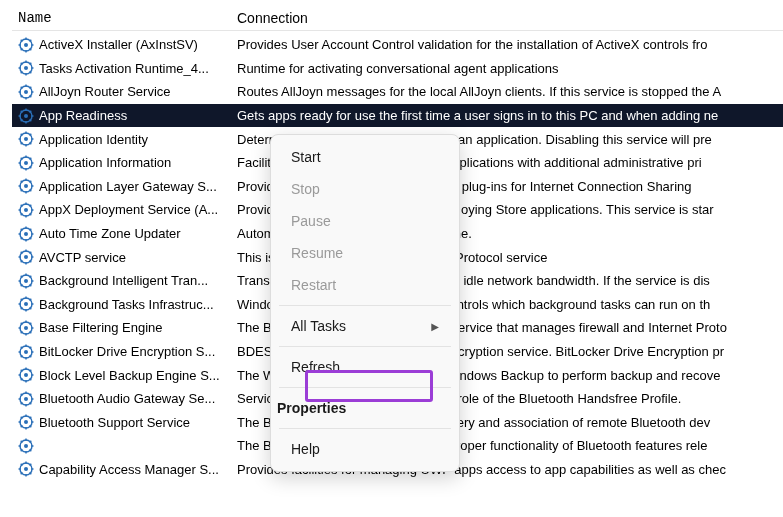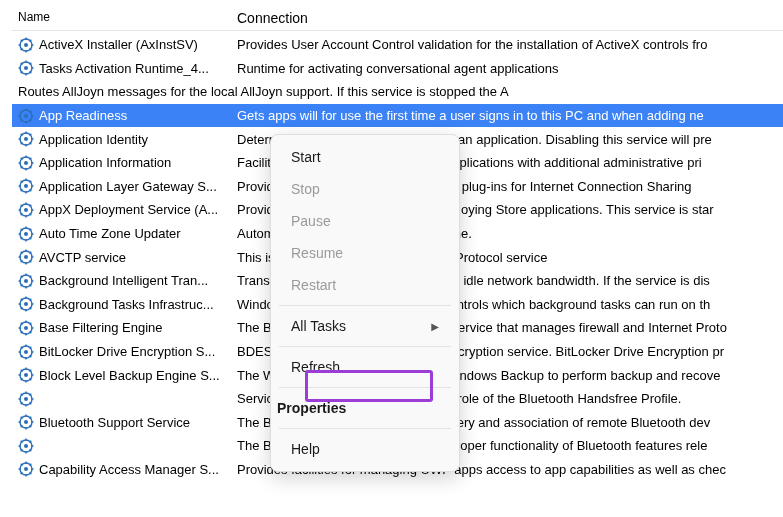--- a/index.html
+++ b/index.html
@@ -13,32 +13,32 @@
   overflow: hidden;
   position: relative;
   padding: 10px 0 0 12px;
 }
 .headers {
   display: flex;
   border-bottom: 1px solid #e5e5e5;
   padding-bottom: 4px;
   margin-bottom: 2px;
 }
-.hdr-name { width: 225px; padding-left: 6px; font-weight: 400; font-size: 12px; }
+.hdr-name { width: 225px; padding-left: 6px; font-weight: 400; font-size: 14px; font-family: Liberation Mono, monospace; }
 .hdr-desc { flex: 1; padding-left: 0; font-weight: 400; font-size: 14px; }
 .rows { }
 .row {
   display: flex;
   align-items: center;
   height: 23.6px;
   padding-left: 6px;
   white-space: nowrap;
   overflow: hidden;
 }
-.row.selected { background: #3b82f6; color: #fff; }
+.row.selected { background: #0f172a; color: #fff; }
 .cell-name {
   width: 219px;
   display: flex;
   align-items: center;
   overflow: hidden;
   text-overflow: ellipsis;
 }
 .cell-desc { flex: 1; overflow: hidden; text-overflow: ellipsis; }
 .icon-gear {
   width: 16px; height: 16px;
@@ -129,41 +129,58 @@
       <line x1="11.5" y1="11.5" x2="13.3" y2="13.3"></line>
       <line x1="2.7" y1="13.3" x2="4.5" y2="11.5"></line>
       <line x1="11.5" y1="4.5" x2="13.3" y2="2.7"></line>
     </g>
   </svg></span>
         <span class="svc-label">Tasks Activation Runtime_4...</span>
       </div>
       <div class="cell-desc">Runtime for activating conversational agent applications</div>
     </div>
     <div class="row">
-      <div class="cell-desc">Routes AllJoyn messages for the local AllJoyn support. If this service is stopped the A</div>
+      <div class="cell-name">
+        <span class="icon-gear"><svg viewBox="0 0 16 16" width="16" height="16">
+    <circle cx="8" cy="8" r="6" fill="none" stroke="#2a6fb8" stroke-width="1.4"></circle>
+    <circle cx="8" cy="8" r="2" fill="#2a6fb8"></circle>
+    <g stroke="#2a6fb8" stroke-width="1.4">
+      <line x1="8" y1="0.5" x2="8" y2="3"></line>
+      <line x1="8" y1="13" x2="8" y2="15.5"></line>
+      <line x1="0.5" y1="8" x2="3" y2="8"></line>
+      <line x1="13" y1="8" x2="15.5" y2="8"></line>
+      <line x1="2.7" y1="2.7" x2="4.5" y2="4.5"></line>
+      <line x1="11.5" y1="11.5" x2="13.3" y2="13.3"></line>
+      <line x1="2.7" y1="13.3" x2="4.5" y2="11.5"></line>
+      <line x1="11.5" y1="4.5" x2="13.3" y2="2.7"></line>
+    </g>
+  </svg></span>
+        <span class="svc-label">AllJoyn Router Service</span>
+      </div>
+      <div class="cell-desc">Routes AllJoyn messages for the local AllJoyn clients. If this service is stopped the A</div>
     </div>
     <div class="row selected">
       <div class="cell-name">
         <span class="icon-gear"><svg viewBox="0 0 16 16" width="16" height="16">
     <circle cx="8" cy="8" r="6" fill="none" stroke="#2a6fb8" stroke-width="1.4"></circle>
     <circle cx="8" cy="8" r="2" fill="#2a6fb8"></circle>
     <g stroke="#2a6fb8" stroke-width="1.4">
       <line x1="8" y1="0.5" x2="8" y2="3"></line>
       <line x1="8" y1="13" x2="8" y2="15.5"></line>
       <line x1="0.5" y1="8" x2="3" y2="8"></line>
       <line x1="13" y1="8" x2="15.5" y2="8"></line>
       <line x1="2.7" y1="2.7" x2="4.5" y2="4.5"></line>
       <line x1="11.5" y1="11.5" x2="13.3" y2="13.3"></line>
       <line x1="2.7" y1="13.3" x2="4.5" y2="11.5"></line>
       <line x1="11.5" y1="4.5" x2="13.3" y2="2.7"></line>
     </g>
   </svg></span>
         <span class="svc-label">App Readiness</span>
       </div>
-      <div class="cell-desc">Gets apps will for use the first time a user signs in to this PC and when adding ne</div>
+      <div class="cell-desc">Gets apps ready for use the first time a user signs in to this PC and when adding ne</div>
     </div>
     <div class="row">
       <div class="cell-name">
         <span class="icon-gear"><svg viewBox="0 0 16 16" width="16" height="16">
     <circle cx="8" cy="8" r="6" fill="none" stroke="#2a6fb8" stroke-width="1.4"></circle>
     <circle cx="8" cy="8" r="2" fill="#2a6fb8"></circle>
     <g stroke="#2a6fb8" stroke-width="1.4">
       <line x1="8" y1="0.5" x2="8" y2="3"></line>
       <line x1="8" y1="13" x2="8" y2="15.5"></line>
       <line x1="0.5" y1="8" x2="3" y2="8"></line>
@@ -387,20 +404,21 @@
       <line x1="8" y1="0.5" x2="8" y2="3"></line>
       <line x1="8" y1="13" x2="8" y2="15.5"></line>
       <line x1="0.5" y1="8" x2="3" y2="8"></line>
       <line x1="13" y1="8" x2="15.5" y2="8"></line>
       <line x1="2.7" y1="2.7" x2="4.5" y2="4.5"></line>
       <line x1="11.5" y1="11.5" x2="13.3" y2="13.3"></line>
       <line x1="2.7" y1="13.3" x2="4.5" y2="11.5"></line>
       <line x1="11.5" y1="4.5" x2="13.3" y2="2.7"></line>
     </g>
   </svg></span>
+        <span class="svc-label">Bluetooth Audio Gateway Se...</span>
       </div>
       <div class="cell-desc">Service supporting the audio gateway role of the Bluetooth Handsfree Profile.</div>
     </div>
     <div class="row">
       <div class="cell-name">
         <span class="icon-gear"><svg viewBox="0 0 16 16" width="16" height="16">
     <circle cx="8" cy="8" r="6" fill="none" stroke="#2a6fb8" stroke-width="1.4"></circle>
     <circle cx="8" cy="8" r="2" fill="#2a6fb8"></circle>
     <g stroke="#2a6fb8" stroke-width="1.4">
       <line x1="8" y1="0.5" x2="8" y2="3"></line>

